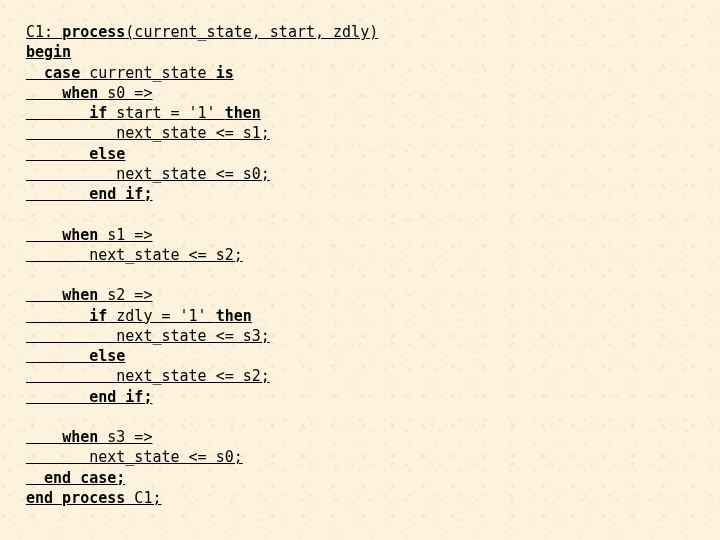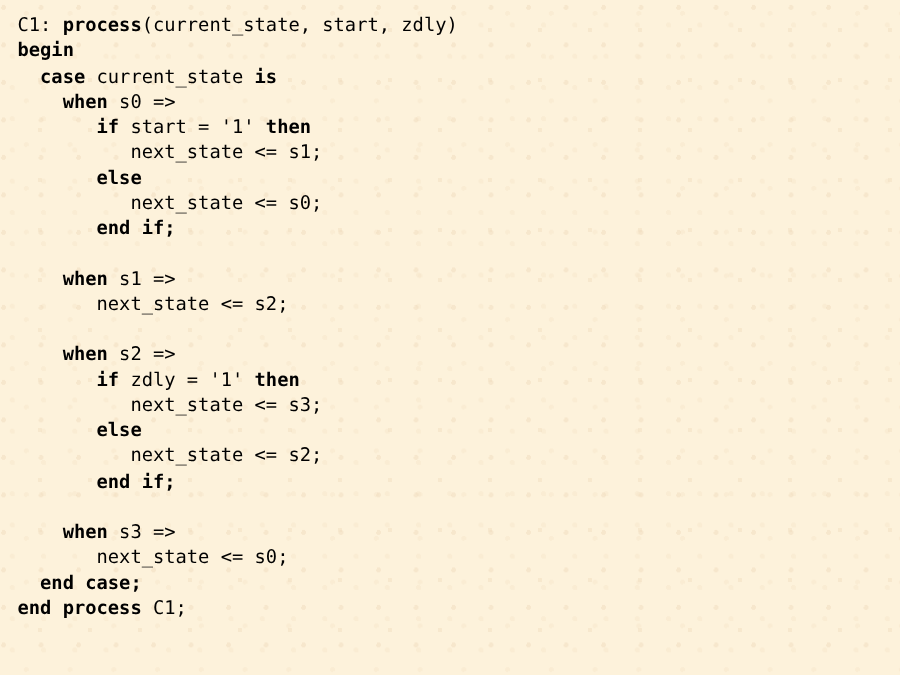--- a/index.html
+++ b/index.html
@@ -16,23 +16,24 @@
       radial-gradient(circle at 80% 60%, rgba(240,220,190,0.45) 2px, transparent 2px),
       radial-gradient(circle at 40% 80%, rgba(245,228,200,0.4) 2px, transparent 2px),
       radial-gradient(circle at 60% 30%, rgba(245,228,200,0.4) 2px, transparent 2px);
     background-size: 30px 30px, 40px 40px, 25px 25px, 35px 35px;
     font-family: "Courier New", Courier, monospace;
     font-size: 15px;
     line-height: 1.35;
     color: #000;
   }
   pre {
-    margin: 0;
+    margin: 12px;
     padding: 10px 0 0 14px;
     white-space: pre;
+    text-decoration: underline;
   }
   .kw { font-weight: bold; }
 </style>
 </head>
 <body>
 
 <pre><span><span>C1: </span><span class="kw">process</span><span>(current_state, start, zdly)</span></span>
 <span><span class="kw">begin</span></span>
 <span>  <span class="kw">case</span><span> current_state </span><span class="kw">is</span></span>
 <span>    <span class="kw">when</span><span> s0 =&gt;</span></span>

